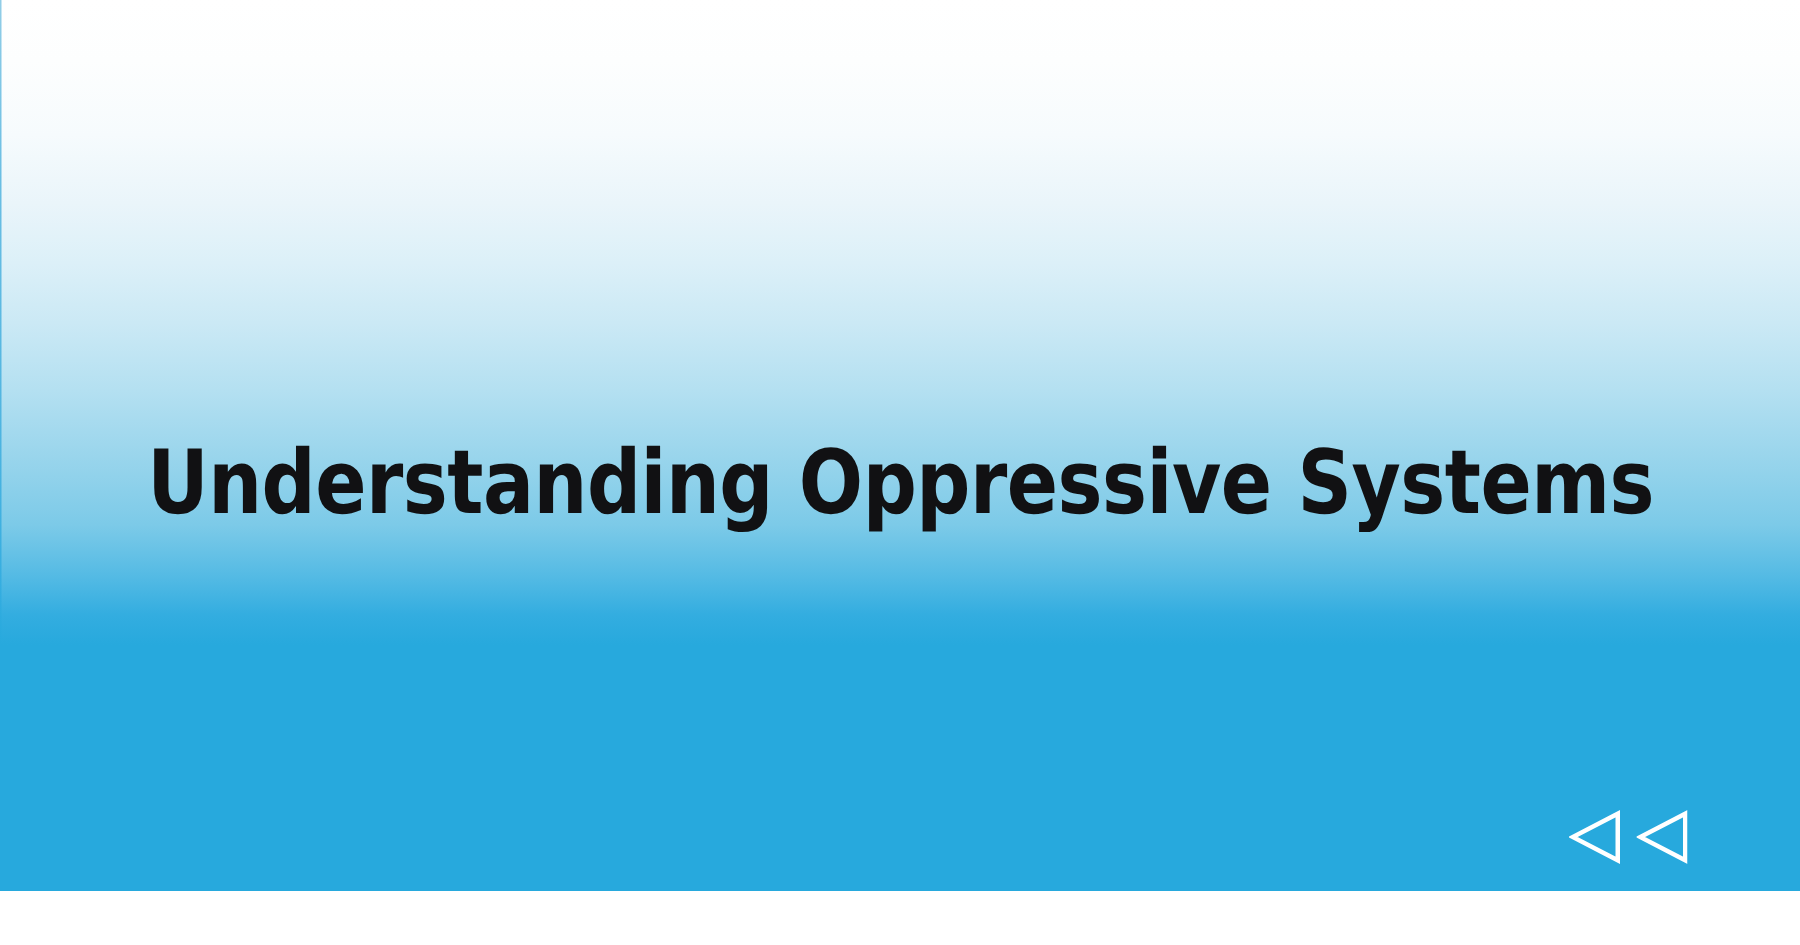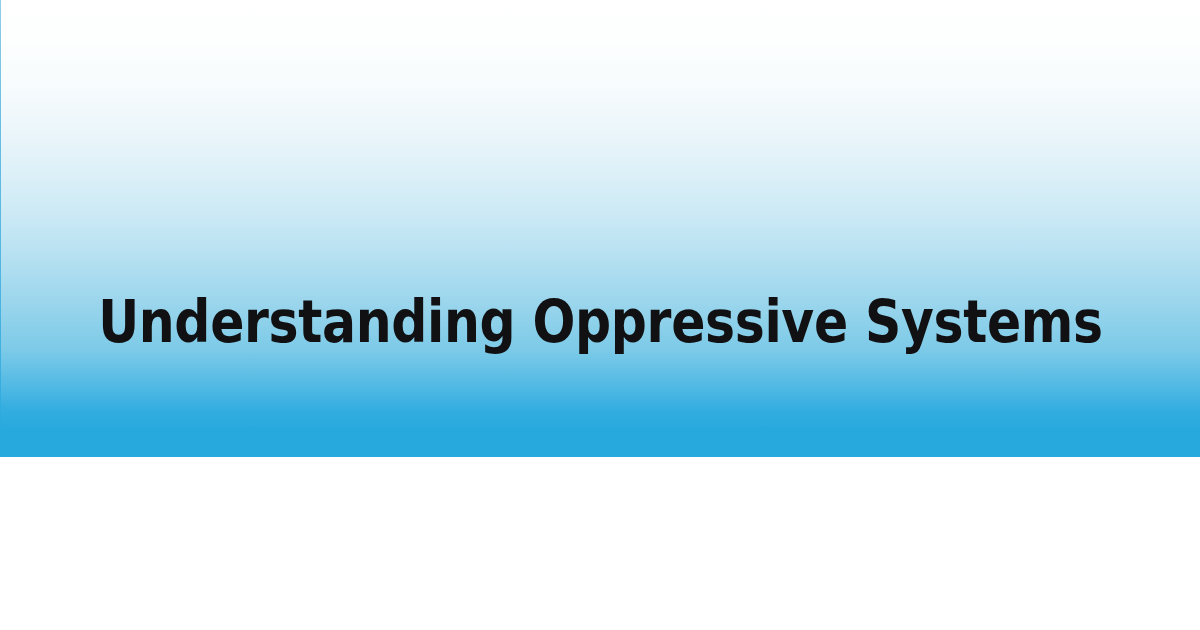--- a/index.html
+++ b/index.html
@@ -4,21 +4,21 @@
 <style>
   html, body {
     margin: 0;
     padding: 0;
     background: #ffffff;
   }
 
   .banner {
     position: relative;
     width: 1200px;
-    height: 457px;
+    height: 594px;
     overflow: hidden;
     background: linear-gradient(
       to bottom,
       #ffffff 0px,
       #fdfefe 40px,
       #f6fbfd 90px,
       #eaf5fa 135px,
       #dcf0f8 175px,
       #cbe9f5 215px,
       #b4e0f1 260px,

